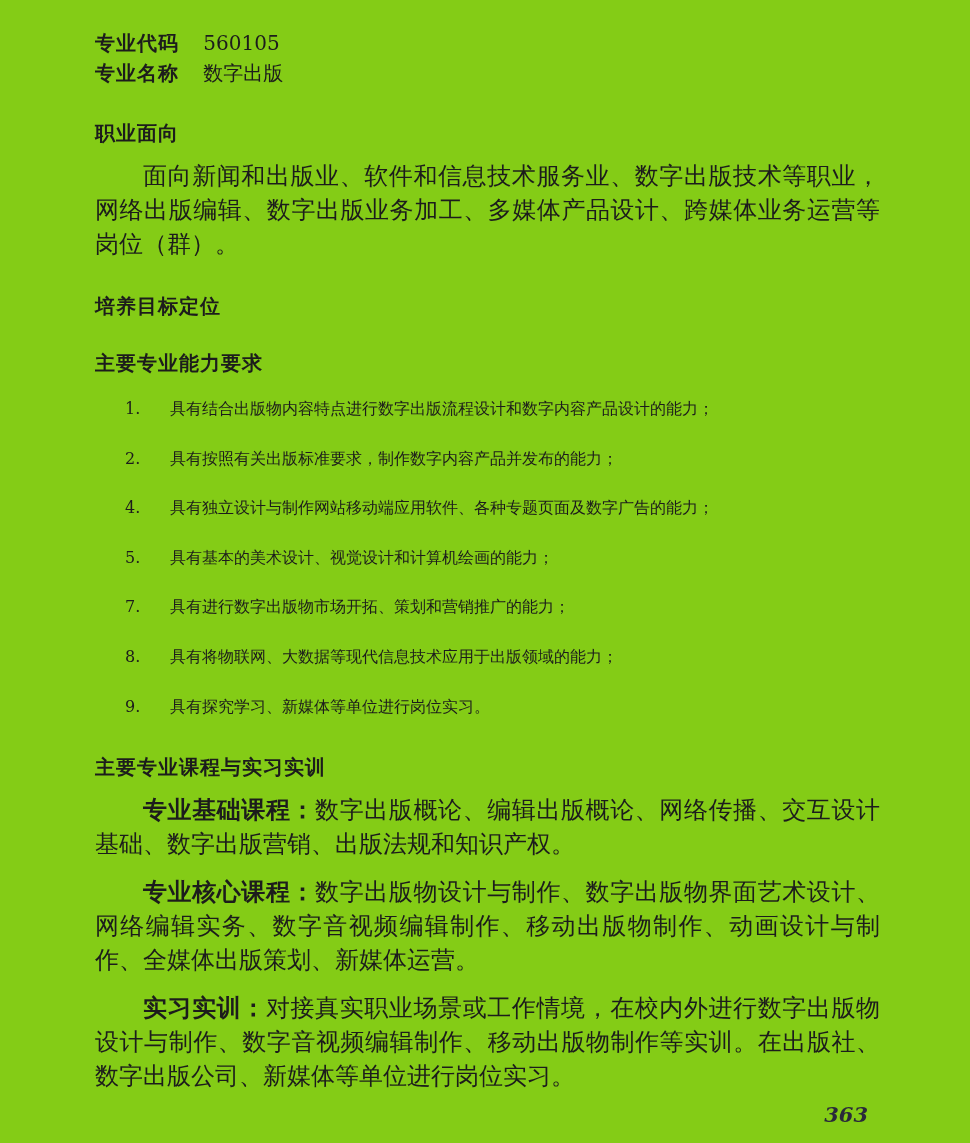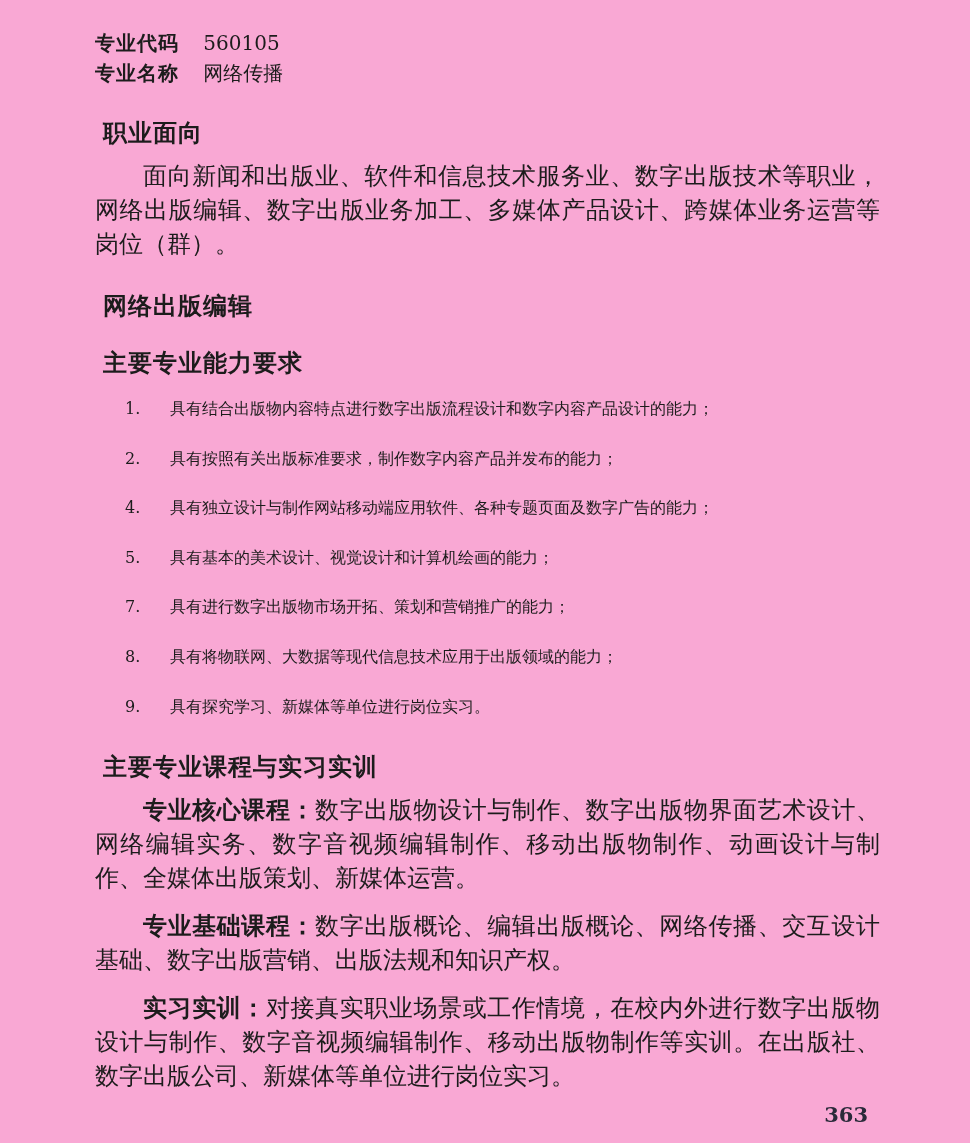--- a/index.html
+++ b/index.html
@@ -4,21 +4,21 @@
 <style>
   html, body {
     margin: 0;
     padding: 0;
     background: #ffffff;
   }
   .page {
     position: relative;
     width: 970px;
     height: 1143px;
-    background: #f9a8d4;
+    background: #84cc16;
     color: #1c1c1c;
     font-family: "DejaVu Serif", "Liberation Serif", serif;
     overflow: hidden;
     box-sizing: border-box;
   }
   .content {
     padding: 28px 90px 0 95px;
   }
   
   .meta-row {
@@ -31,24 +31,24 @@
     font-weight: bold;
     margin-right: 18px;
     letter-spacing: 1px;
   }
   .meta-value {
     font-weight: normal;
   }
   
   .section-heading {
     font-family: Liberation Sans, sans-serif;
-    font-size: 24px;
+    font-size: 20px;
     font-weight: bold;
     letter-spacing: 1px;
-    margin: 33px 0 0 8px;
+    margin: 33px 0 0 0;
     line-height: 24px;
   }
   
   .para {
     font-size: 24px;
     line-height: 34px;
     margin: 14px 0 0 0;
     text-align: justify;
     text-indent: 2em;
   }
@@ -72,46 +72,47 @@
   .ability-list .num {
     display: inline-block;
     width: 45px;
   }
   
   .page-number {
     position: absolute;
     right: 102px;
     bottom: 16px;
     font-size: 21px;
+    font-style: italic;
     font-weight: bold;
     color: #2a2a3a;
     font-family: "DejaVu Serif", serif;
   }
 </style>
 </head>
 <body>
 
 <div class="page">
   <div class="content">
 
     <div>
       <div class="meta-row">
         <span class="meta-label">专业代码</span>
         <span class="meta-value">560105</span>
       </div>
       <div class="meta-row">
         <span class="meta-label">专业名称</span>
-        <span class="meta-value">网络传播</span>
+        <span class="meta-value">数字出版</span>
       </div>
     </div>
 
     <h2 class="section-heading">职业面向</h2>
     <p class="para">面向新闻和出版业、软件和信息技术服务业、数字出版技术等职业，网络出版编辑、数字出版业务加工、多媒体产品设计、跨媒体业务运营等岗位（群）。</p>
 
-    <h2 class="section-heading">网络出版编辑</h2>
+    <h2 class="section-heading">培养目标定位</h2>
 
     <h2 class="section-heading">主要专业能力要求</h2>
     <ol class="ability-list">
       <li>
         <span class="num">1.</span><span>具有结合出版物内容特点进行数字出版流程设计和数字内容产品设计的能力；</span>
       </li>
       <li>
         <span class="num">2.</span><span>具有按照有关出版标准要求，制作数字内容产品并发布的能力；</span>
       </li>
       <li>
@@ -126,24 +127,24 @@
       <li>
         <span class="num">8.</span><span>具有将物联网、大数据等现代信息技术应用于出版领域的能力；</span>
       </li>
       <li>
         <span class="num">9.</span><span>具有探究学习、新媒体等单位进行岗位实习。</span>
       </li>
     </ol>
 
     <h2 class="section-heading">主要专业课程与实习实训</h2>
     <p class="para">
-      <span class="run-in-label">专业核心课程：</span><span>数字出版物设计与制作、数字出版物界面艺术设计、网络编辑实务、数字音视频编辑制作、移动出版物制作、动画设计与制作、全媒体出版策划、新媒体运营。</span>
+      <span class="run-in-label">专业基础课程：</span><span>数字出版概论、编辑出版概论、网络传播、交互设计基础、数字出版营销、出版法规和知识产权。</span>
     </p>
     <p class="para">
-      <span class="run-in-label">专业基础课程：</span><span>数字出版概论、编辑出版概论、网络传播、交互设计基础、数字出版营销、出版法规和知识产权。</span>
+      <span class="run-in-label">专业核心课程：</span><span>数字出版物设计与制作、数字出版物界面艺术设计、网络编辑实务、数字音视频编辑制作、移动出版物制作、动画设计与制作、全媒体出版策划、新媒体运营。</span>
     </p>
     <p class="para">
       <span class="run-in-label">实习实训：</span><span>对接真实职业场景或工作情境，在校内外进行数字出版物设计与制作、数字音视频编辑制作、移动出版物制作等实训。在出版社、数字出版公司、新媒体等单位进行岗位实习。</span>
     </p>
 
   </div>
 
   <div class="page-number">363</div>
 </div>
 

